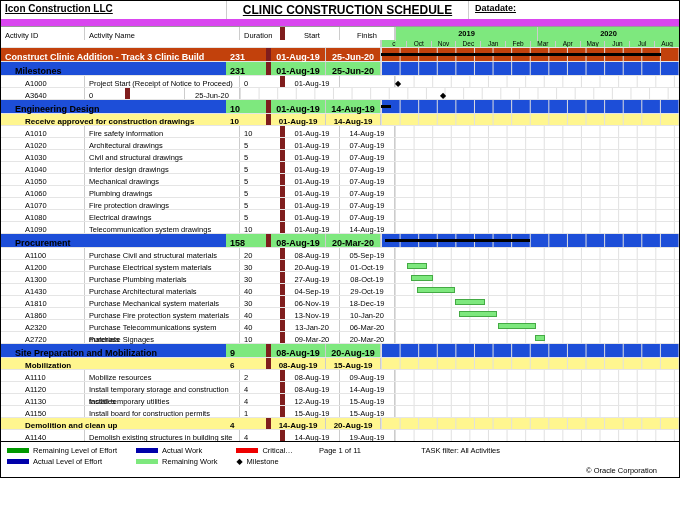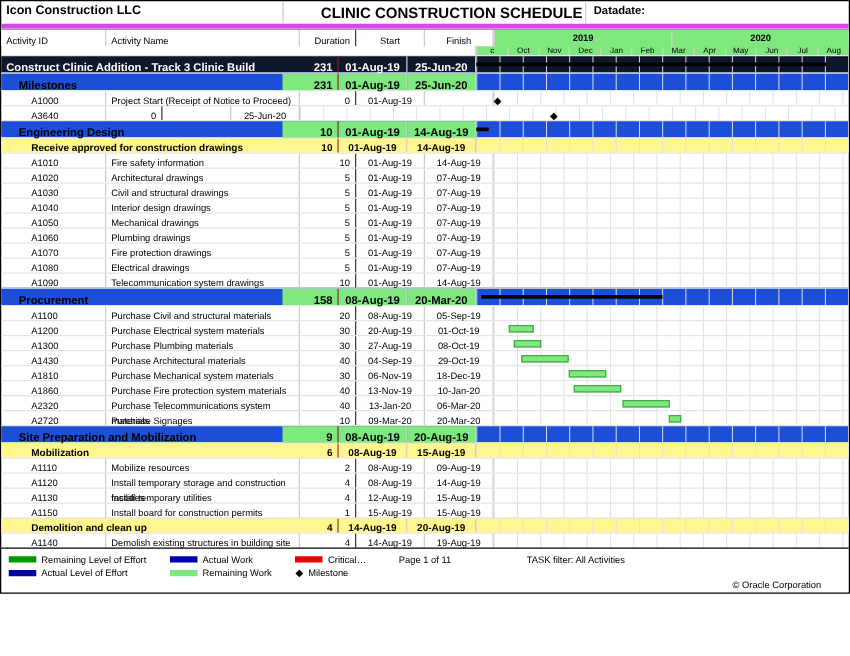--- a/index.html
+++ b/index.html
@@ -1,30 +1,30 @@
 <!DOCTYPE html>
 <html><head>
 <meta charset="utf-8">
 <style>
   * { box-sizing: border-box; margin: 0; padding: 0; }
   body { font-family: Arial, sans-serif; font-size: 8px; background: #fff; width: 680px; }
   .page { width: 680px; border: 1px solid #000; position: relative; }
-  .header { display: flex; border-bottom: 4px solid #d946ef; }
+  .header { display: flex; border-bottom: 7px solid #d946ef; text-decoration: underline; }
   .header-left { width: 225px; padding: 2px 4px; font-size: 10px; font-weight: bold; }
-  .header-center { flex: 1; text-align: right; font-size: 12px; font-weight: bold; padding: 2px; border-left:1px solid #ccc; border-right:1px solid #ccc;}
+  .header-center { flex: 1; text-align: center; font-size: 12px; font-weight: bold; padding: 2px; border-left:1px solid #ccc; border-right:1px solid #ccc;}
   .header-right { width: 210px; padding: 2px 6px; font-size: 9px; font-weight: bold; }
   .col-id { width: 84px; border-right:1px solid #ccc; padding:2px 4px;}
   .col-name { width: 155px; border-right:1px solid #ccc; padding:2px 4px;}
-  .col-dur { width: 45px; border-right:1px solid #7f1d1d; padding:2px 4px; text-align:right;}
+  .col-dur { width: 45px; border-right:5px solid #7f1d1d; padding:2px 4px; text-align:left;}
   .col-start { width: 55px; border-right:1px solid #ccc; padding:2px 4px; text-align:center;}
   .col-finish { width: 55px; border-right:1px solid #ccc; padding:2px 4px; text-align:center;}
   .col-gantt { flex:1; position:relative; }
   .row { display:flex; border-top:1px solid #e5e5e5; height:12px; line-height:12px; font-size:7.5px; }
   .row.colhdr { background:#fff; font-weight:normal; height:14px; line-height:14px; border-top:1px solid #999;}
-  .row.summary-top { background:#0f172a; color:#fff; font-weight:bold; height:14px; line-height:14px; font-size:9px;}
+  .row.summary-top { background:#c2410c; color:#fff; font-weight:bold; height:14px; line-height:14px; font-size:9px;}
   .row.summary-top .col-id,.row.summary-top .col-name{border-right:none;}
   .row.group { background:#1d4ed8; font-weight:bold; height:14px; line-height:14px; font-size:9px;}
   .row.group .col-id,.row.group .col-name{border-right:none;}
   .row.sub { background:#fff68f; font-weight:bold; font-size:8px;}
   .row.sub .col-id,.row.sub .col-name{border-right:none;}
   .indent1 { padding-left: 14px !important; }
   .indent2 { padding-left: 24px !important; }
   .cell-green { background:#7ee87e; }
   .cell-yellow { background:#fff68f; }
   .gantt-area { position:relative; height:100%; background-image: linear-gradient(to right, #e0e0e0 1px, transparent 1px); background-size: 18.6px 100%; }

